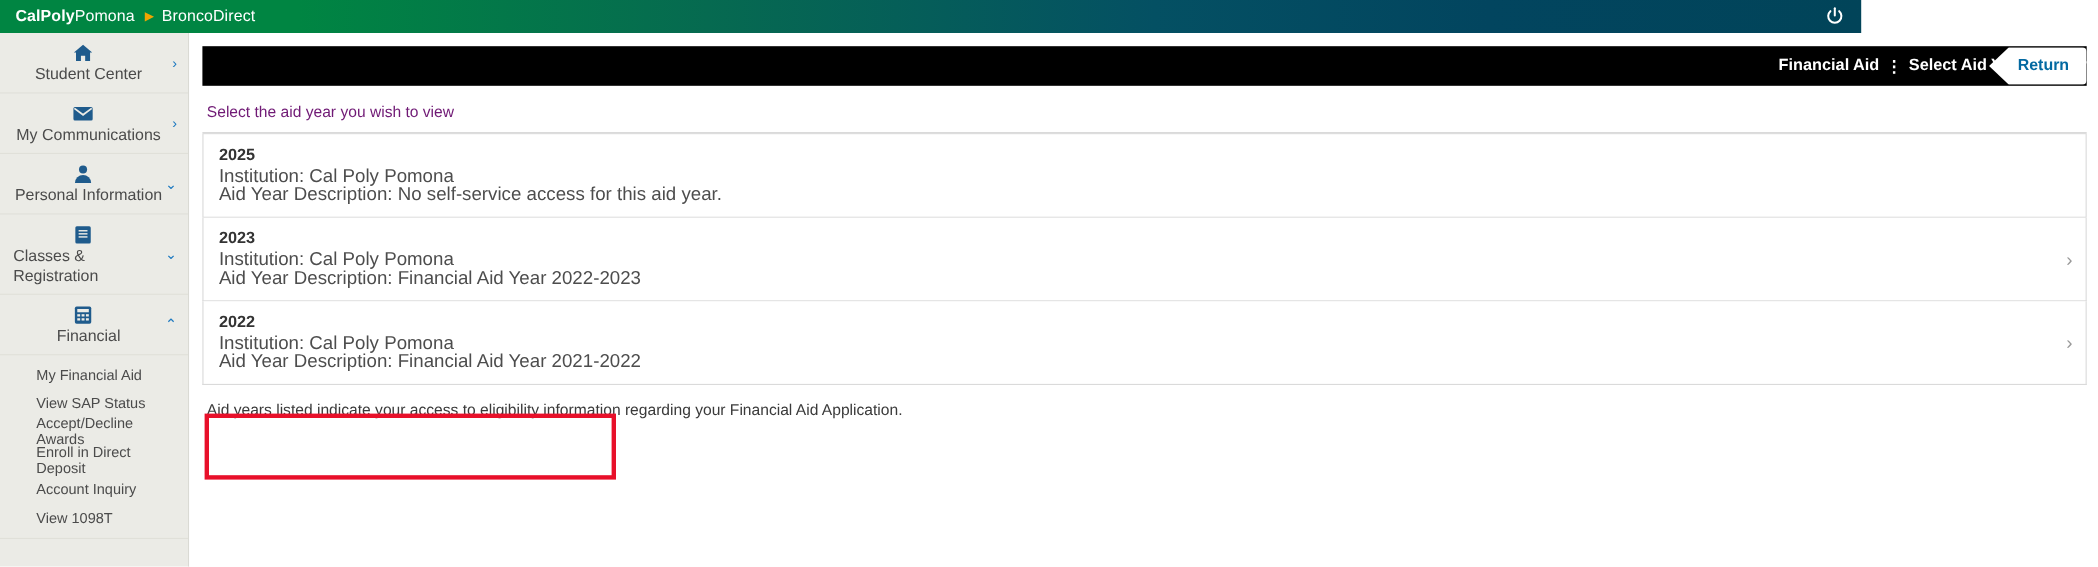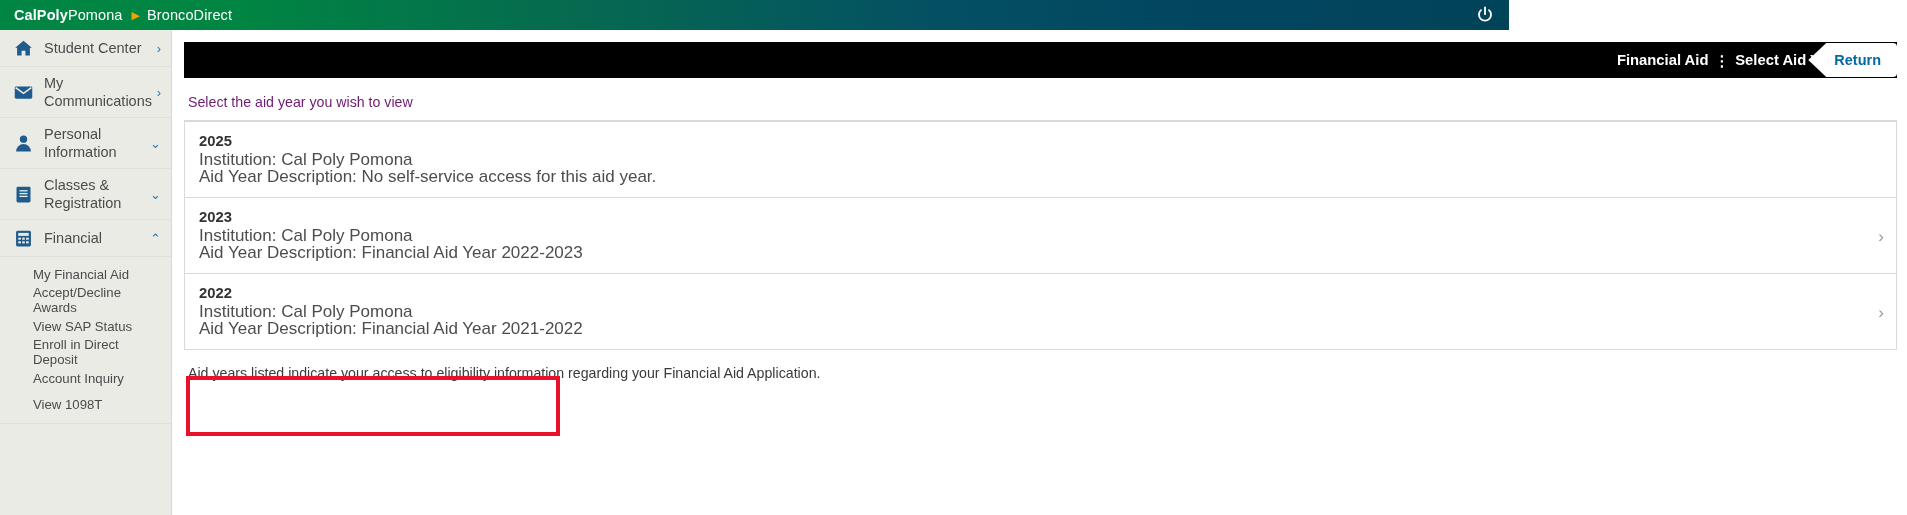--- a/index.html
+++ b/index.html
@@ -6,21 +6,21 @@
   html, body {
     width: 1907px; height: 515px;
     font-family: "Liberation Sans", sans-serif;
     background: #ffffff;
     overflow: hidden;
   }
 
   
   .topbar {
     position: absolute; top: 0; left: 0;
-    width: 1509px; height: 30px;
+    width: 1692px; height: 30px;
     background: linear-gradient(to right, #008542 0%, #008542 16%, #066a50 38%, #045063 62%, #02455f 80%, #014459 100%);
     display: flex; align-items: center;
   }
   .brand {
     margin-left: 14px;
     color: #ffffff;
     font-size: 14.5px;
     letter-spacing: 0.1px;
     white-space: nowrap;
   }
@@ -45,20 +45,21 @@
     border-right: 1px solid #d9d9d2;
     overflow: hidden;
   }
   .nav-item {
     position: relative;
     display: flex; align-items: center;
     min-height: 37px;
     padding: 7px 22px 7px 12px;
     border-bottom: 1px solid #e0e0d9;
     cursor: pointer;
+    flex-direction: column;
   }
   .nav-icon {
     width: 22px; min-width: 22px; height: 22px;
     margin-right: 10px;
     display: flex; align-items: center; justify-content: center;
     color: #1f5b8c;
   }
   .nav-label {
     font-size: 14.5px;
     color: #4b4b4b;
@@ -243,24 +244,24 @@
     </span>
     <span class="nav-label">Financial</span>
     <span class="chev">⌃</span>
   </div>
 
   <div class="sub-list">
     <div class="sub-item">
         <span>My Financial Aid</span>
       </div>
     <div class="sub-item">
+        <span>View SAP Status</span>
+      </div>
+    <div class="sub-item">
         <span>Accept/Decline Awards</span>
-      </div>
-    <div class="sub-item">
-        <span>View SAP Status</span>
       </div>
     <div class="sub-item">
         <span>Enroll in Direct Deposit</span>
       </div>
     <div class="sub-item">
         <span>Account Inquiry</span>
       </div>
     <div class="sub-item">
         <span>View 1098T</span>
       </div>

